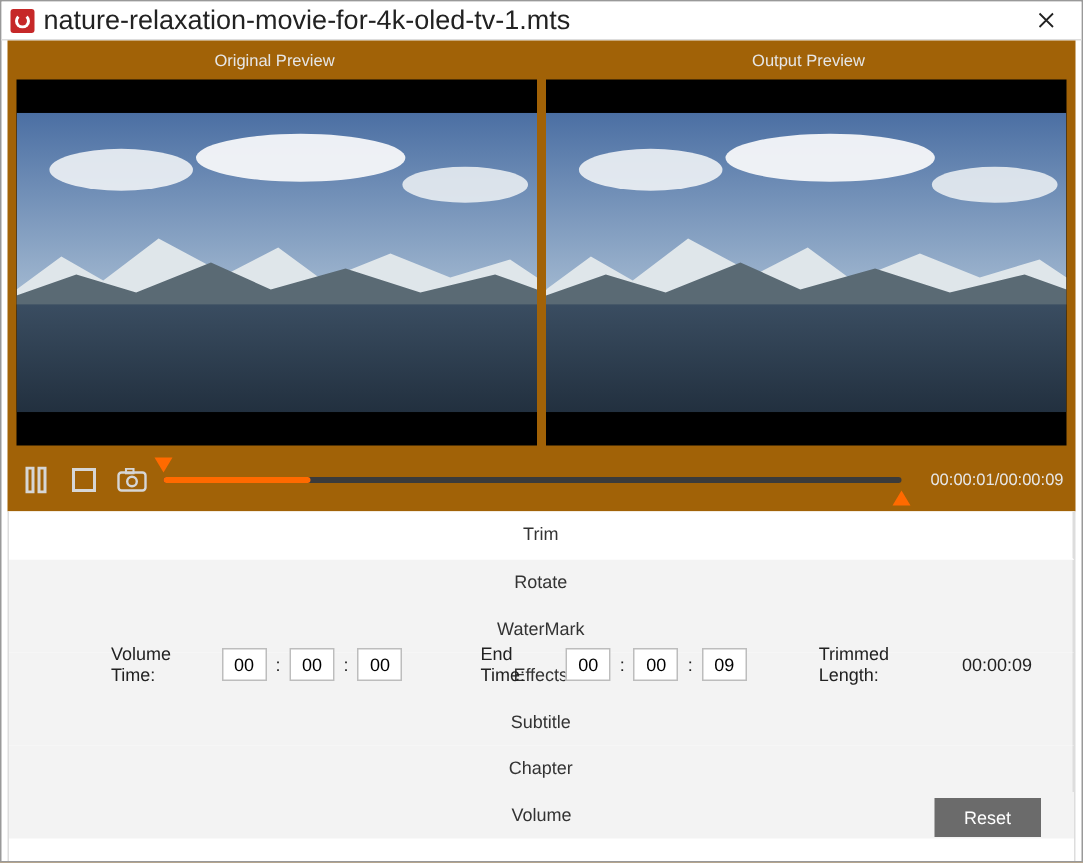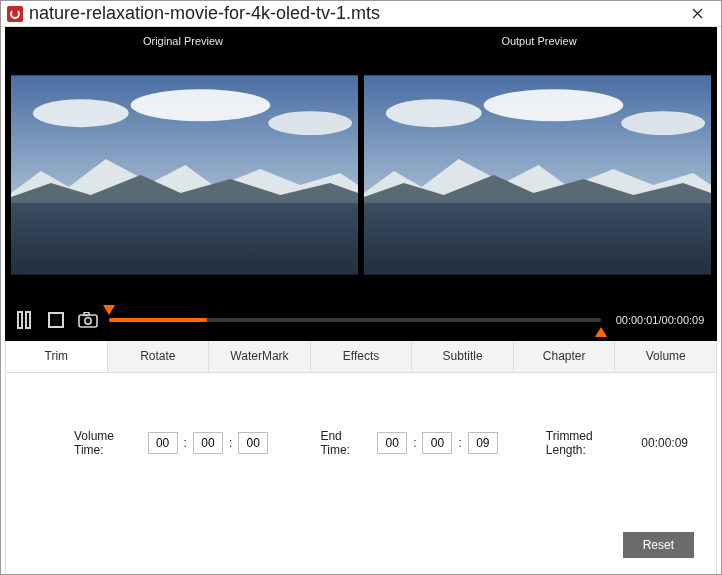--- a/index.html
+++ b/index.html
@@ -34,21 +34,21 @@
     border-top-color:transparent;
   }
   .titlebar .title { flex: 1; font-size: 18px; color: #222; }
   .titlebar .close {
     width: 40px; height: 24px;
     display: flex; align-items: center; justify-content: center;
     font-size: 14px; color: #222; cursor: pointer;
   }
   .preview-wrap {
     margin: 0 4px;
-    background: #000000;
+    background: #a16207;
     padding: 2px 0 6px 0;
   }
   .preview-headers {
     display: flex;
     height: 24px;
   }
   .preview-headers > div {
     flex: 1;
     text-align: center;
     color: #e6e6e6;
@@ -107,34 +107,35 @@
   .range-marker-left, .range-marker-right{
     position:absolute;
     width:0;height:0;
     border-left:6px solid transparent;
     border-right:6px solid transparent;
   }
   .range-marker-left{ left:-6px; top:-6px; border-top:10px solid #ff6a00;}
   .range-marker-right{ right:-6px; bottom:-8px; border-bottom:10px solid #ff6a00;}
   .time-readout {
     color:#e6e6e6; font-size:11px;
-    min-width:98px; text-align:center;
+    min-width:98px; text-align:right;
   }
   .tabs-area {
     margin: 0 4px;
     border: 1px solid #ddd;
     border-top: none;
     background:#fff;
     height: 236px;
     display:flex; flex-direction:column;
   }
   .tab-strip {
     display:flex;
     height: 32px;
     border-bottom: 1px solid #ddd;
+    flex-direction: column;
   }
   .tab {
     flex:1;
     text-align:center;
     line-height:31px;
     font-size:12px;
     color:#333;
     border-right:1px solid #ddd;
     background:#f3f3f3;
     cursor:pointer;

